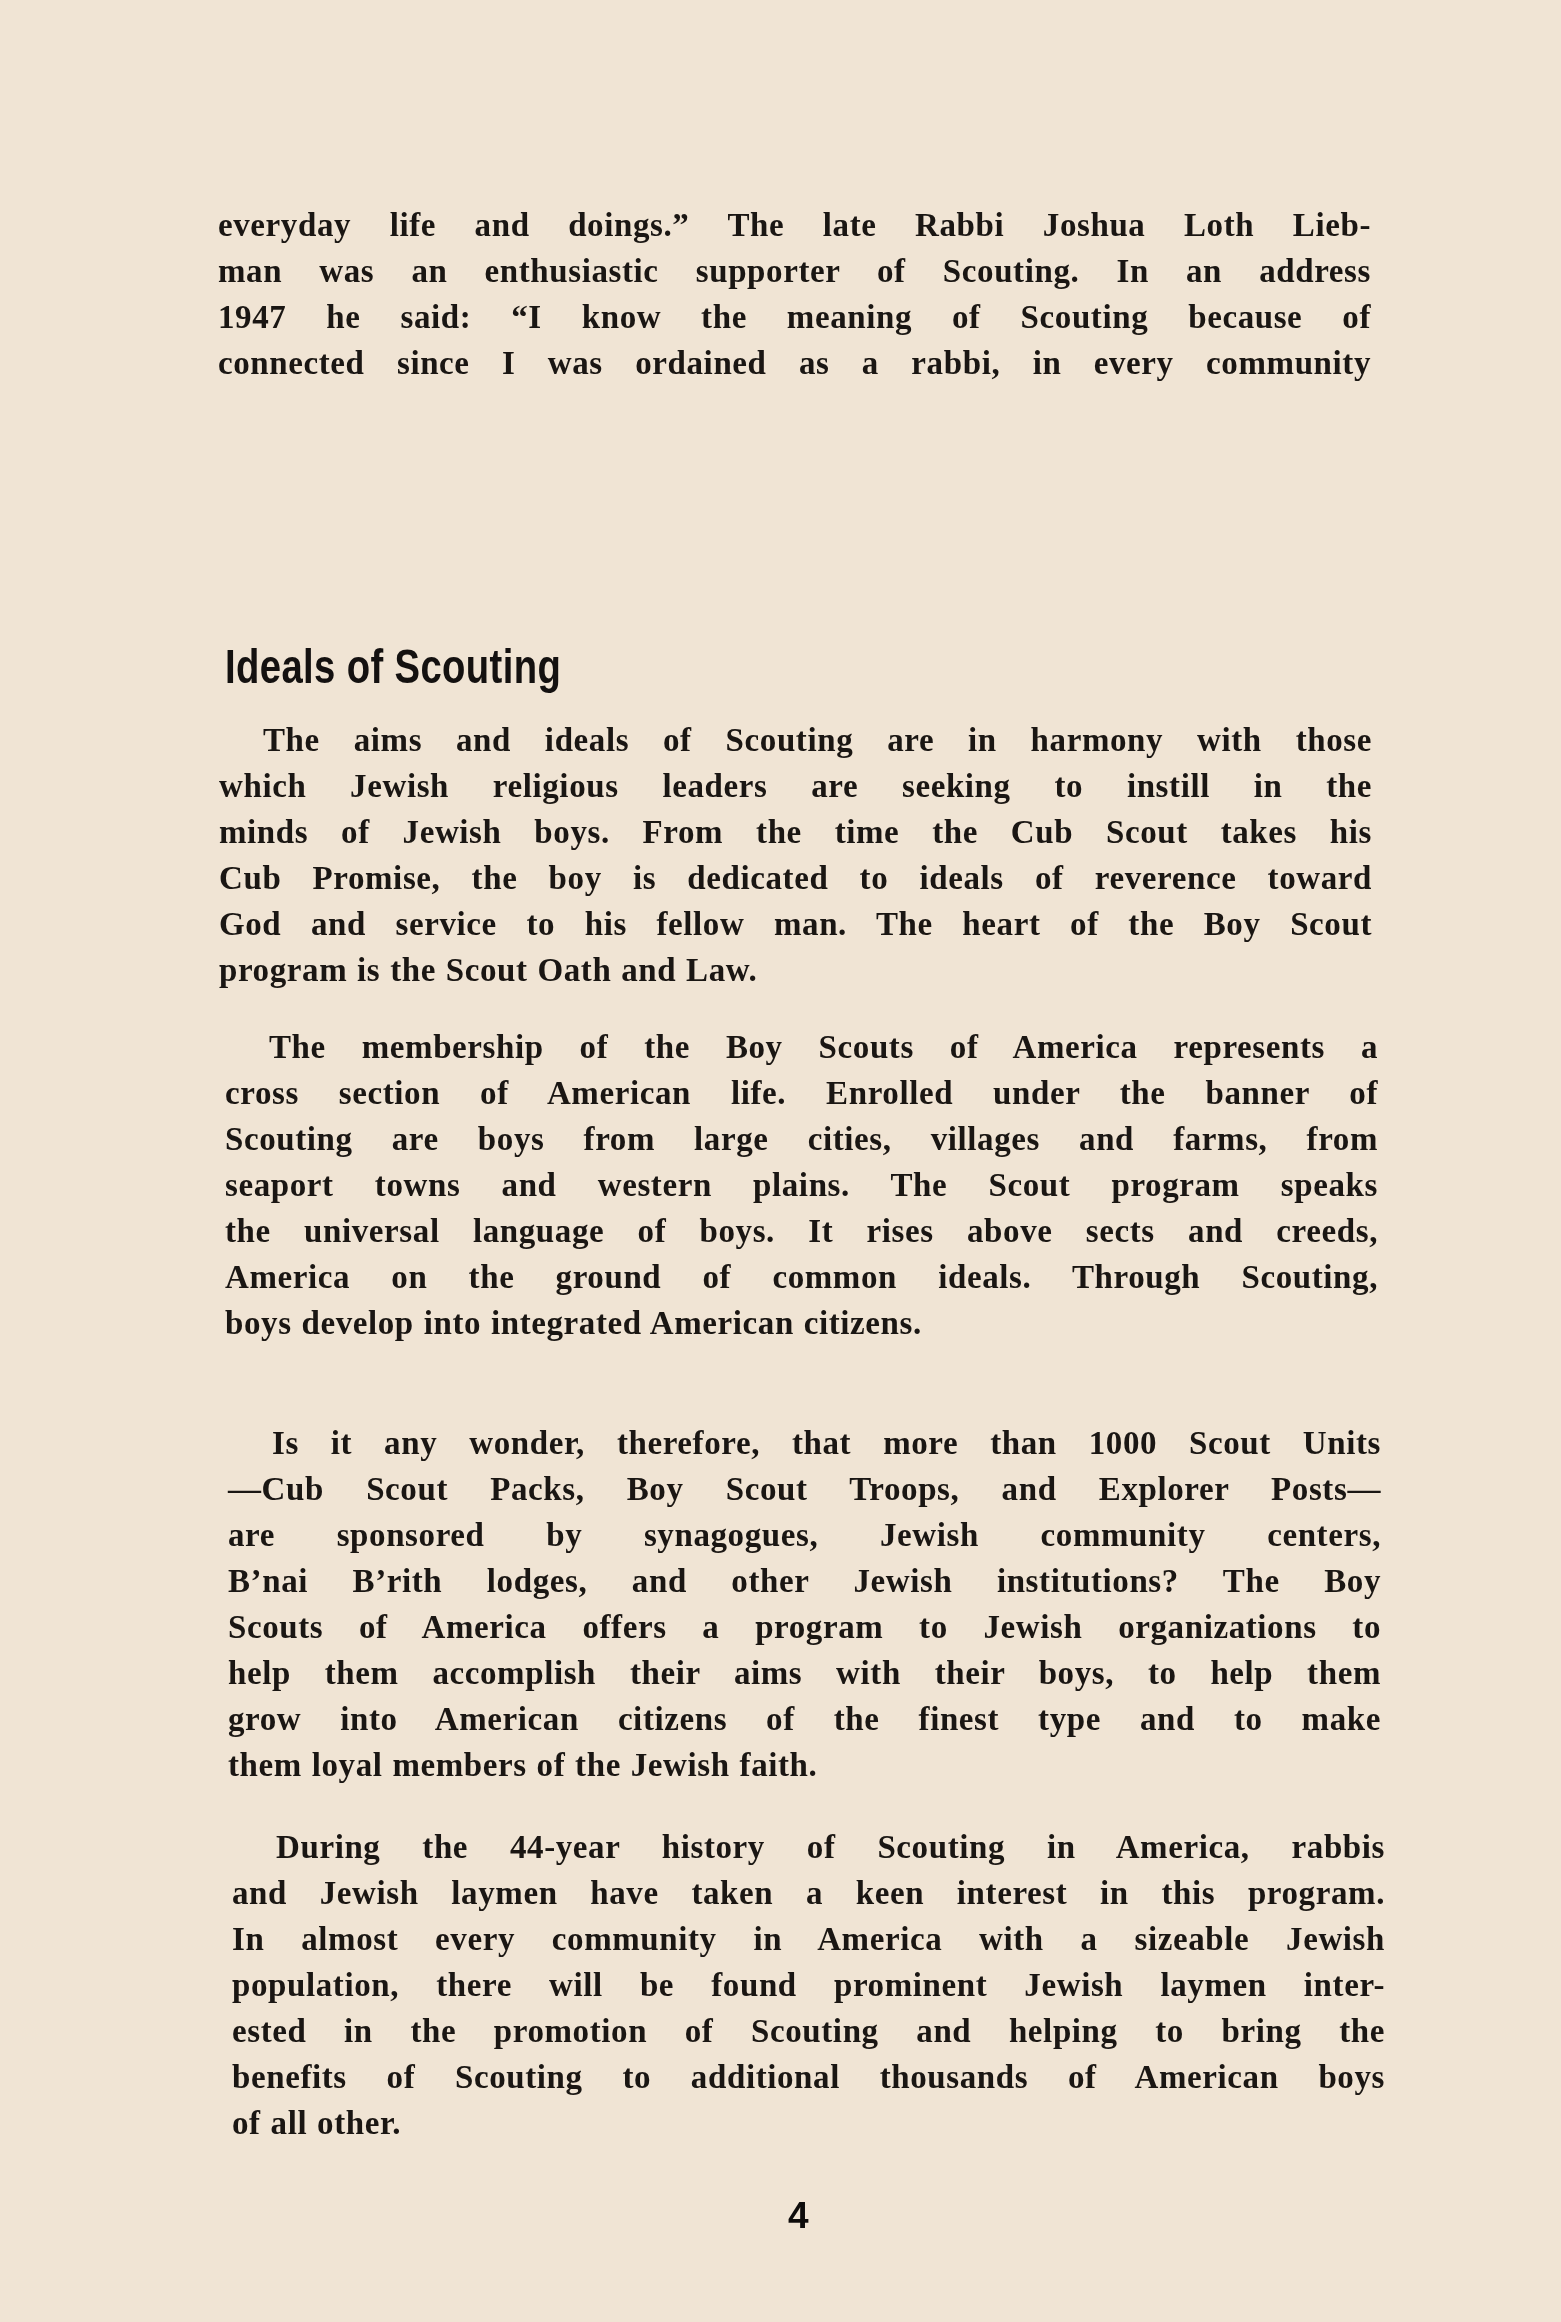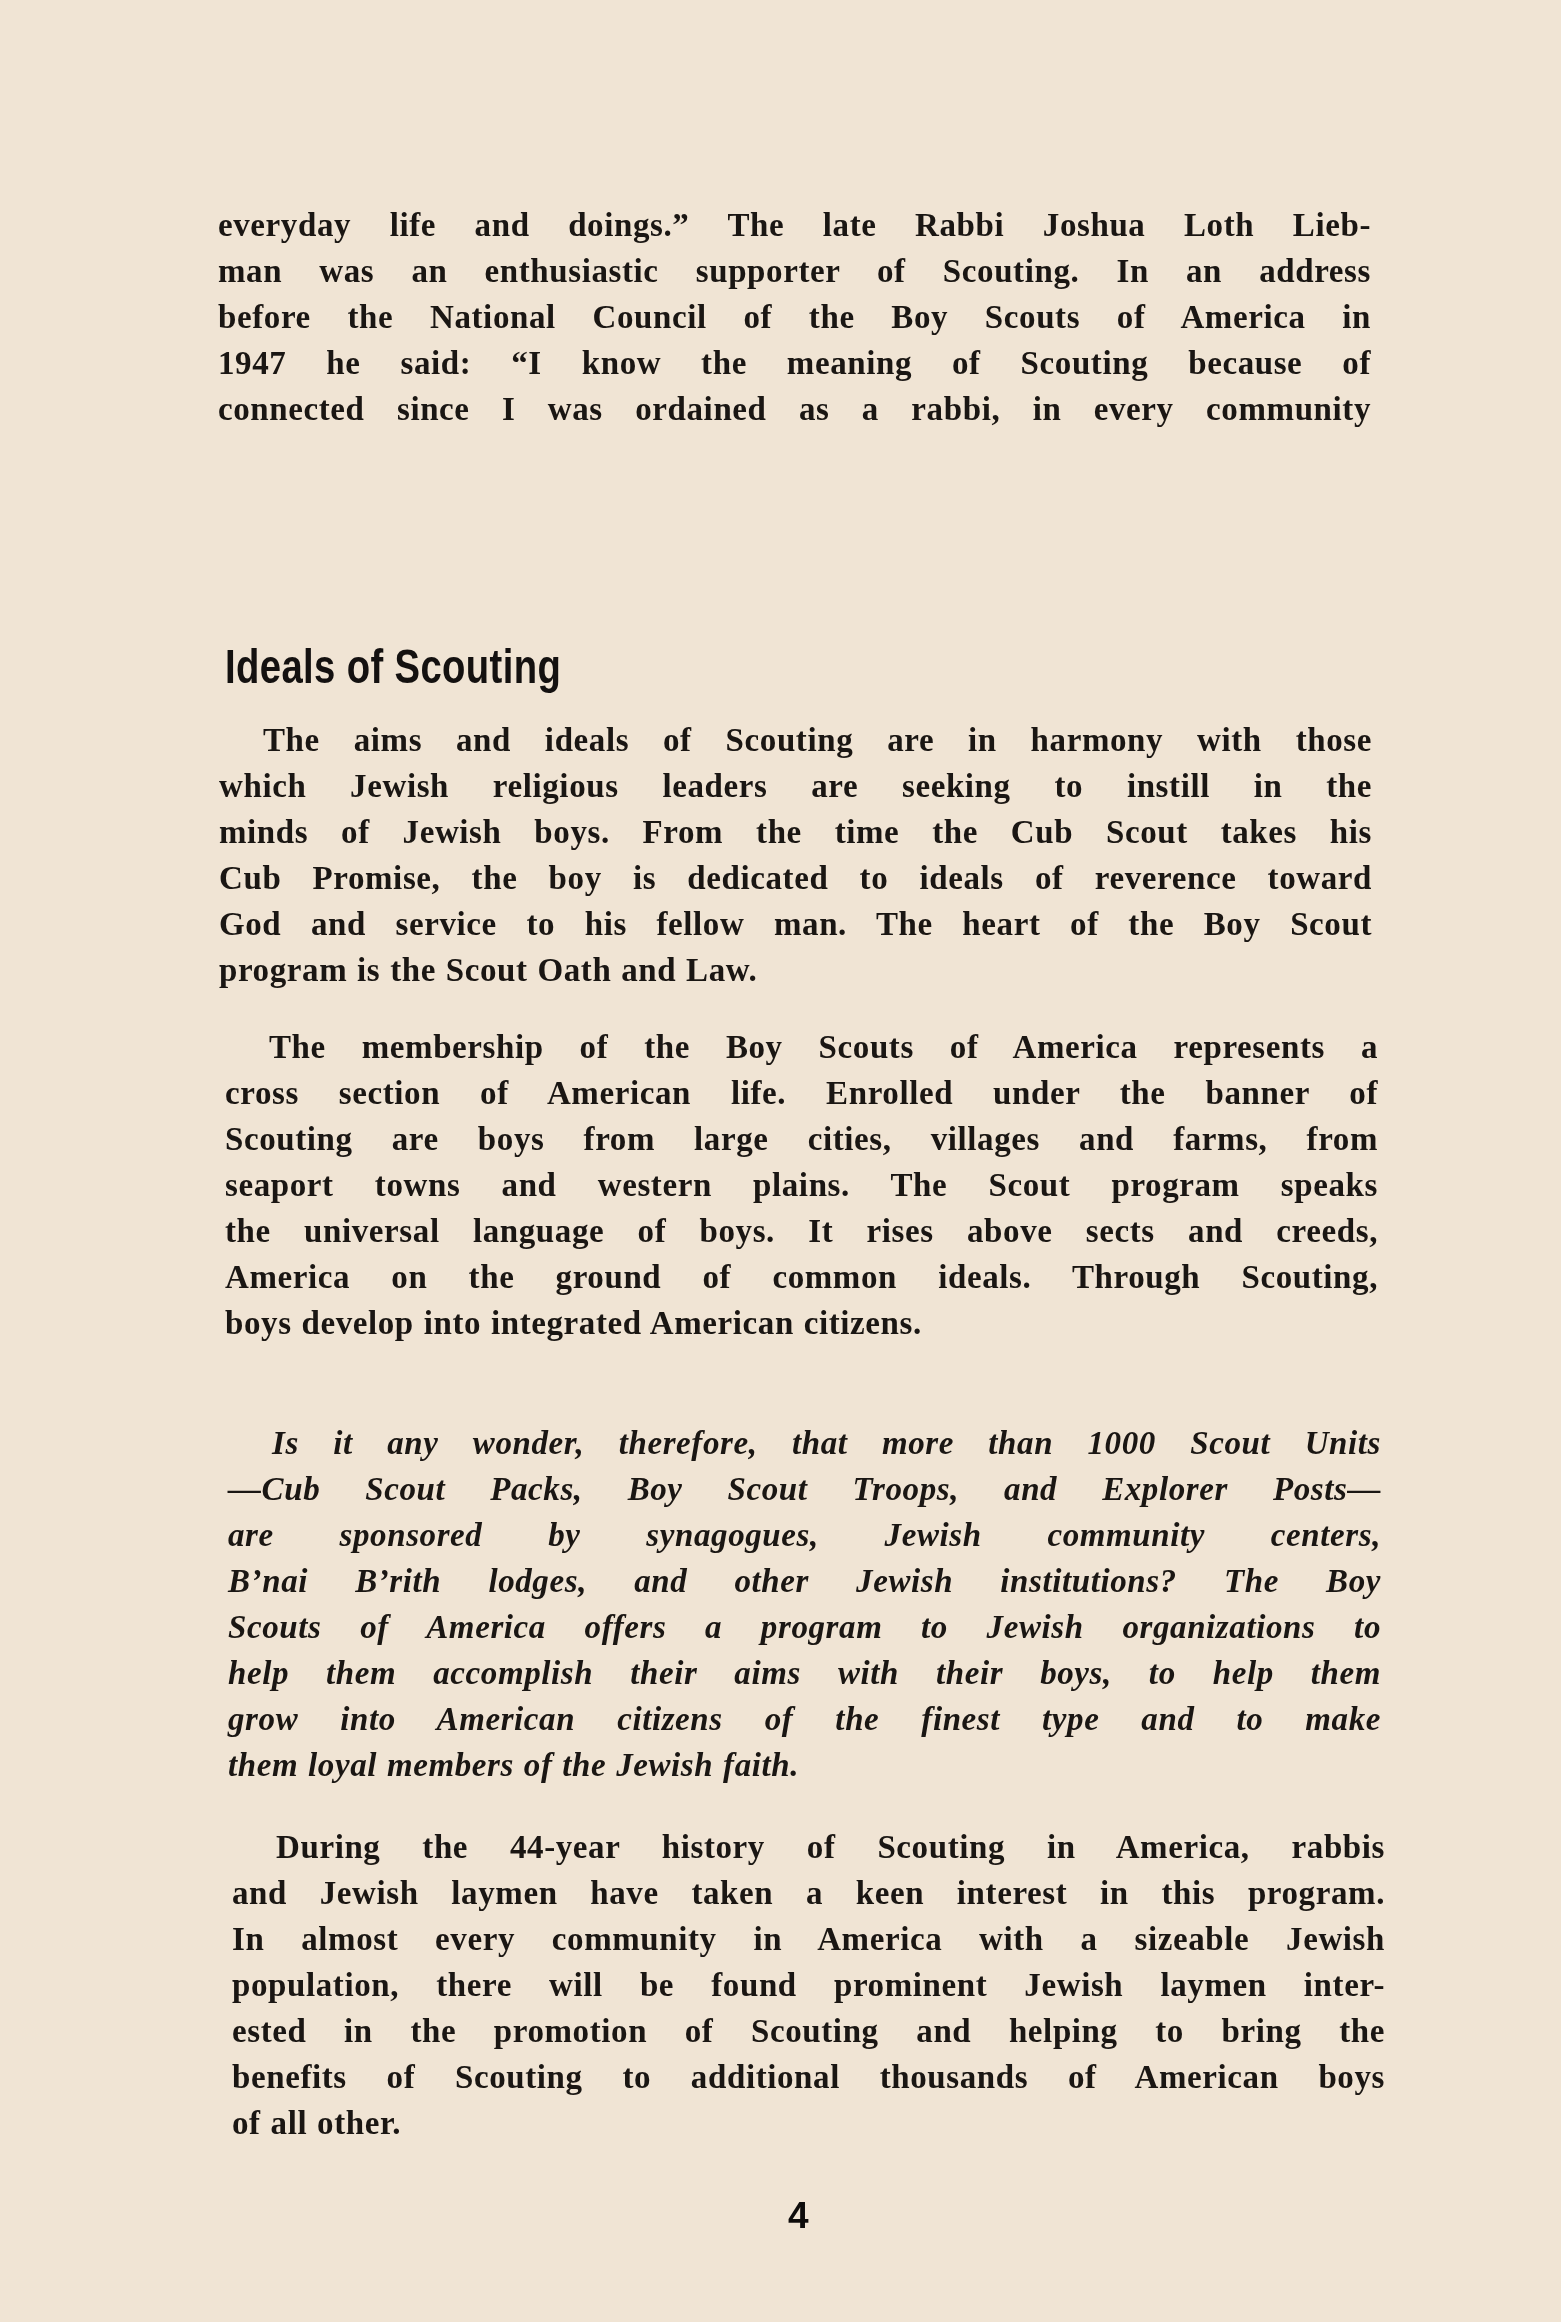--- a/index.html
+++ b/index.html
@@ -54,41 +54,40 @@
       font-family: "Liberation Sans", "DejaVu Sans", sans-serif;
       font-weight: bold;
       font-size: 49px;
       letter-spacing: 0.5px;
       transform: scaleX(0.78);
       transform-origin: left center;
       color: #141110;
     }
     #p1 { top: 717px; left: 219px; }
     #p2 { top: 1024px; left: 225px; }
-    #p3 { top: 1420px; left: 228px; font-style: italic; }
+    #p3 { top: 1420px; left: 228px; }
     #p4 { top: 1824px; left: 232px; }
     #page-number {
       position: absolute;
       left: 788px;
       top: 2195px;
       font-family: "Liberation Sans", "DejaVu Sans", sans-serif;
       font-weight: bold;
       font-size: 37px;
       color: #0e0c0b;
     }
   </style>
 </head>
 <body>
 
 <div class="page">
 
   <div id="p0" class="text-block para-lines">
     <span>everyday life and doings.” The late Rabbi Joshua Loth Lieb-</span>
     <span>man was an enthusiastic supporter of Scouting. In an address</span>
-    <span>before the National Council of the Boy Scouts of America in</span>
     <span>1947 he said: “I know the meaning of Scouting because of</span>
     <span>connected since I was ordained as a rabbi, in every community</span>
   </div>
 
   <div id="heading">Ideals of Scouting</div>
 
   <div id="p1" class="text-block para-lines">
     <span class="indent">The aims and ideals of Scouting are in harmony with those</span>
     <span>which Jewish religious leaders are seeking to instill in the</span>
     <span>minds of Jewish boys. From the time the Cub Scout takes his</span>

